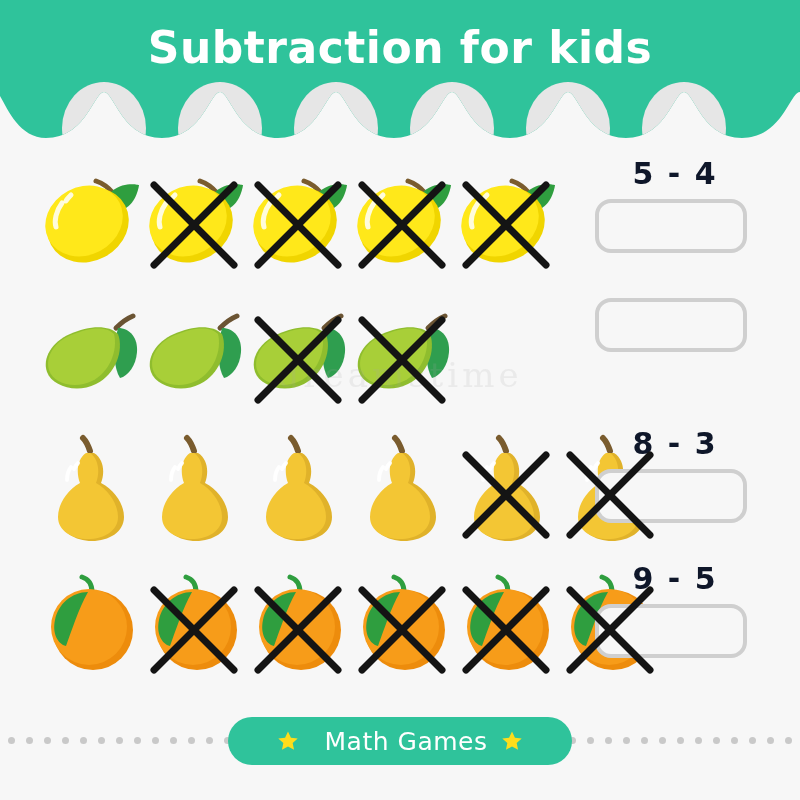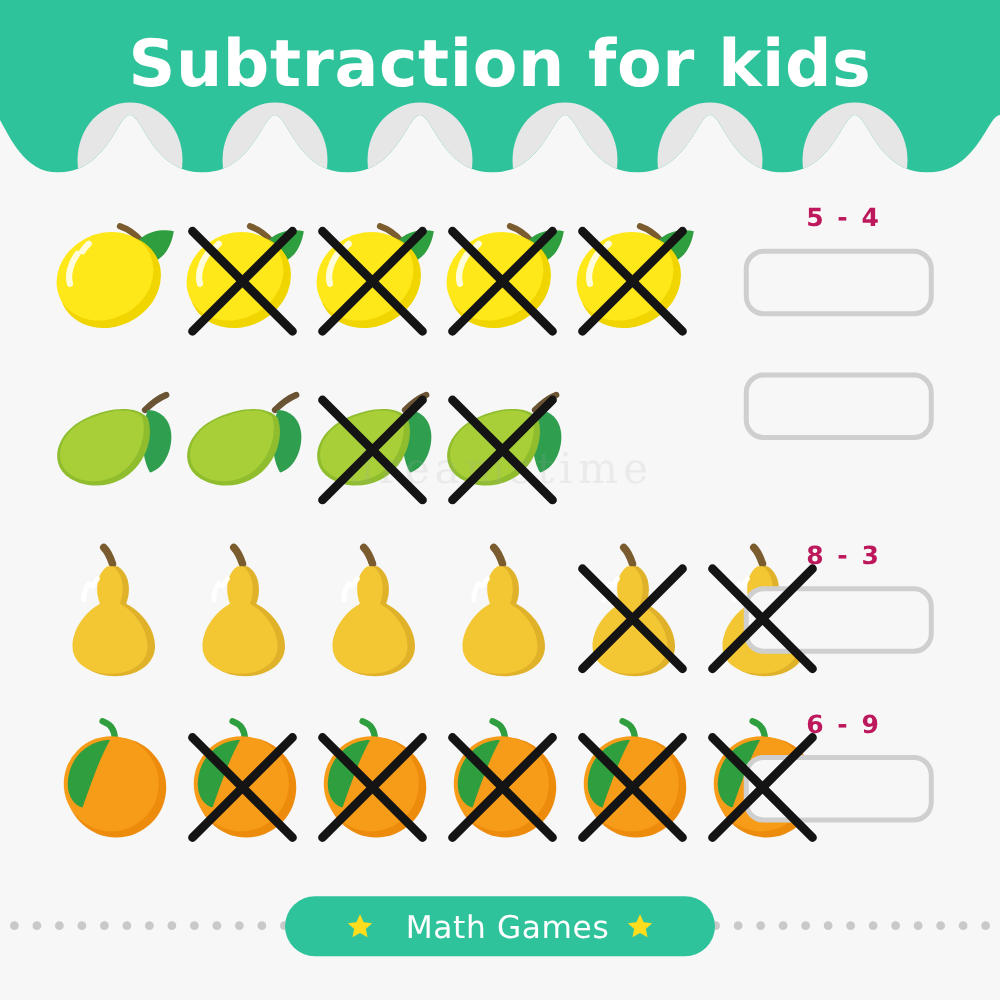--- a/index.html
+++ b/index.html
@@ -35,21 +35,21 @@
     display: block;
   }
   .header-title {
     position: absolute;
     left: 0;
     top: 22px;
     width: 800px;
     text-align: center;
     color: #ffffff;
     font-family: "DejaVu Sans", sans-serif;
-    font-size: 52px;
+    font-size: 44px;
     font-weight: bold;
     letter-spacing: 0.5px;
     z-index: 3;
     white-space: nowrap;
   }
 
   
   .rows {
     position: absolute;
     left: 0;
@@ -92,23 +92,23 @@
   
   .eq-block {
     position: absolute;
     right: 45px;
     top: 6px;
     width: 160px;
     text-align: center;
   }
   .eq-text {
     font-family: "DejaVu Sans", sans-serif;
-    font-size: 20px;
+    font-size: 30px;
     font-weight: bold;
-    color: #be185d;
+    color: #0f172a;
     letter-spacing: 2px;
     height: 36px;
     line-height: 36px;
     white-space: nowrap;
   }
   .answer-box {
     margin-top: 7px;
     width: 152px;
     height: 54px;
     box-sizing: border-box;
@@ -493,21 +493,21 @@
               <circle cx="51" cy="63" r="38" fill="#f79c19"></circle>
               <path d="M50 28 C 34 28 20 40 17 56 C 14 70 20 80 28 82 C 34 66 40 46 50 28 Z" fill="#2f9e3f"></path>
             </svg>
             <svg class="cross-mark" viewBox="0 0 104 118">
               <line x1="12" y1="26" x2="92" y2="106" stroke="#141414" stroke-width="7" stroke-linecap="round"></line>
               <line x1="92" y1="26" x2="12" y2="106" stroke="#141414" stroke-width="7" stroke-linecap="round"></line>
             </svg>
           </div>
         </div>
         <div class="eq-block">
-          <div class="eq-text">6 - 9</div>
+          <div class="eq-text">9 - 5</div>
           <div class="answer-box"></div>
         </div>
       </div>
     </div>
 
   <div class="footer">
     <div class="dot-line left" id="dots-left">
         <span class="dot"></span>
         <span class="dot"></span>
         <span class="dot"></span>

